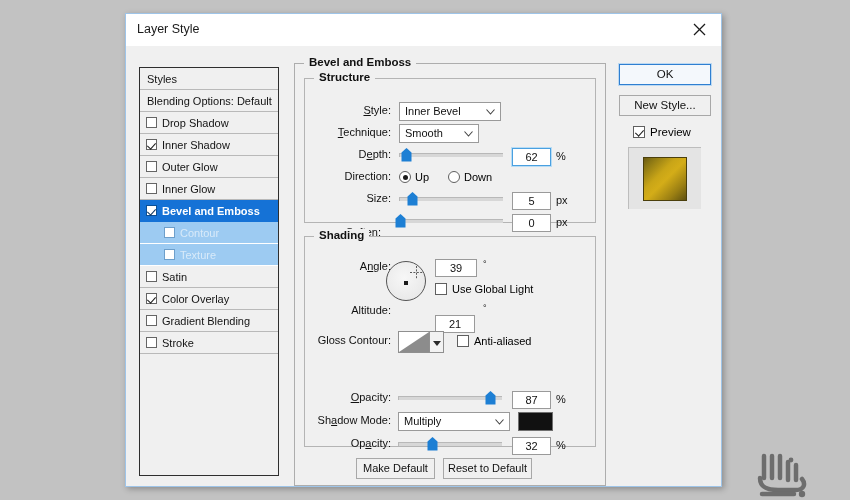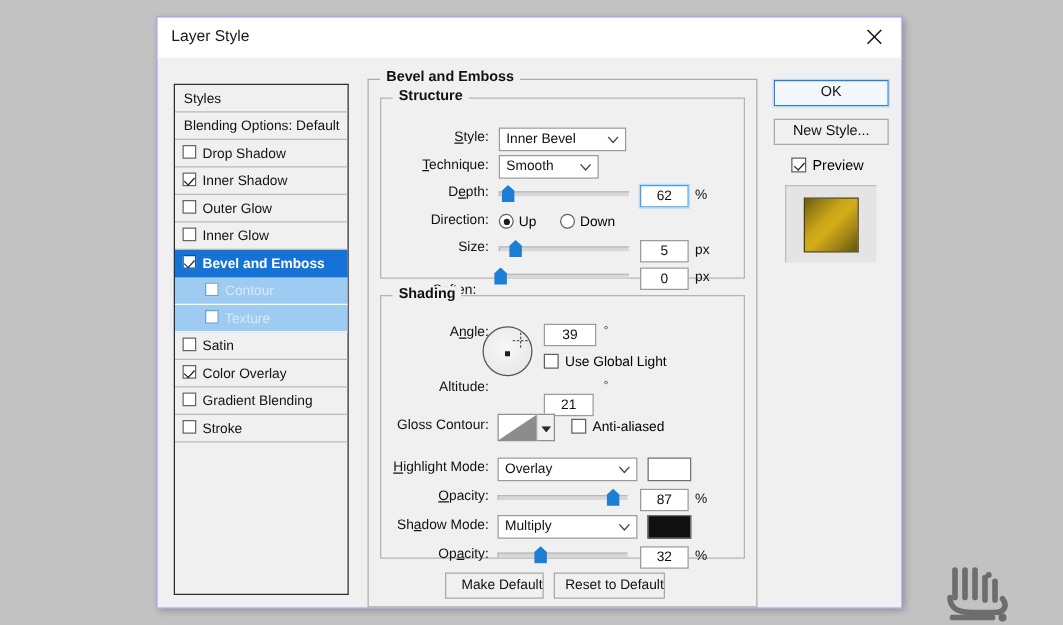--- a/index.html
+++ b/index.html
@@ -313,21 +313,21 @@
 
   
   .btm-btn {
     position: absolute;
     height: 21px;
     background: #f0f0f0;
     border: 1px solid #a8a8a8;
     box-sizing: border-box;
     font-size: 11px;
     line-height: 19px;
-    text-align: right;
+    text-align: center;
     color: #111;
     cursor: pointer;
   }
 
   
   #right-col { position: absolute; left: 493px; top: 18px; width: 92px; }
   .rbtn {
     position: relative;
     width: 92px;
     height: 21px;
@@ -569,32 +569,20 @@
           <div id="gloss-arrow" style="left:125px; top:0px;">
             <svg width="8" height="5" viewBox="0 0 8 5">
                 <path d="M0 0 L8 0 L4 5 Z" fill="#2a2a2a"></path>
               </svg>
           </div>
           <div class="icb" style="left:152px; top:4px;">
             <span class="cb2"></span><span>Anti-aliased</span>
           </div>
         </div>
 
-        <div class="row" style="top:128px;">
-          <div class="lab" style="right:204px;"><u>H</u>ighlight Mode:</div>
-          <div class="sel" style="left:93px; top:1px; width:112px;">
-            <span>Overlay</span>
-            <span class="chev">
-              <svg width="9" height="6" viewBox="0 0 9 6">
-                  <path d="M0.5 0.5 L4.5 5 L8.5 0.5" fill="none" stroke="#444" stroke-width="1.1"></path>
-                </svg>
-            </span>
-          </div>
-          <div class="swatch" id="highlight-swatch" style="left: 213px; top: 1px; background: rgb(255, 255, 255);"></div>
-        </div>
 
         <div class="row" style="top:151px;">
           <div class="lab" style="right:204px;"><u>O</u>pacity:</div>
           <div class="slider" style="left:93px; top:8px; width:104px;"></div>
           <div class="thumb" id="hl-op-thumb" style="left:180px; top:3px;">
             <svg width="11" height="14" viewBox="0 0 11 14">
                 <path d="M5.5 0 L10.5 4.5 L10.5 13.5 L0.5 13.5 L0.5 4.5 Z" fill="#1d7fd4"></path>
               </svg>
           </div>
           <div class="num" style="left:207px; top:3px; width:39px;">

